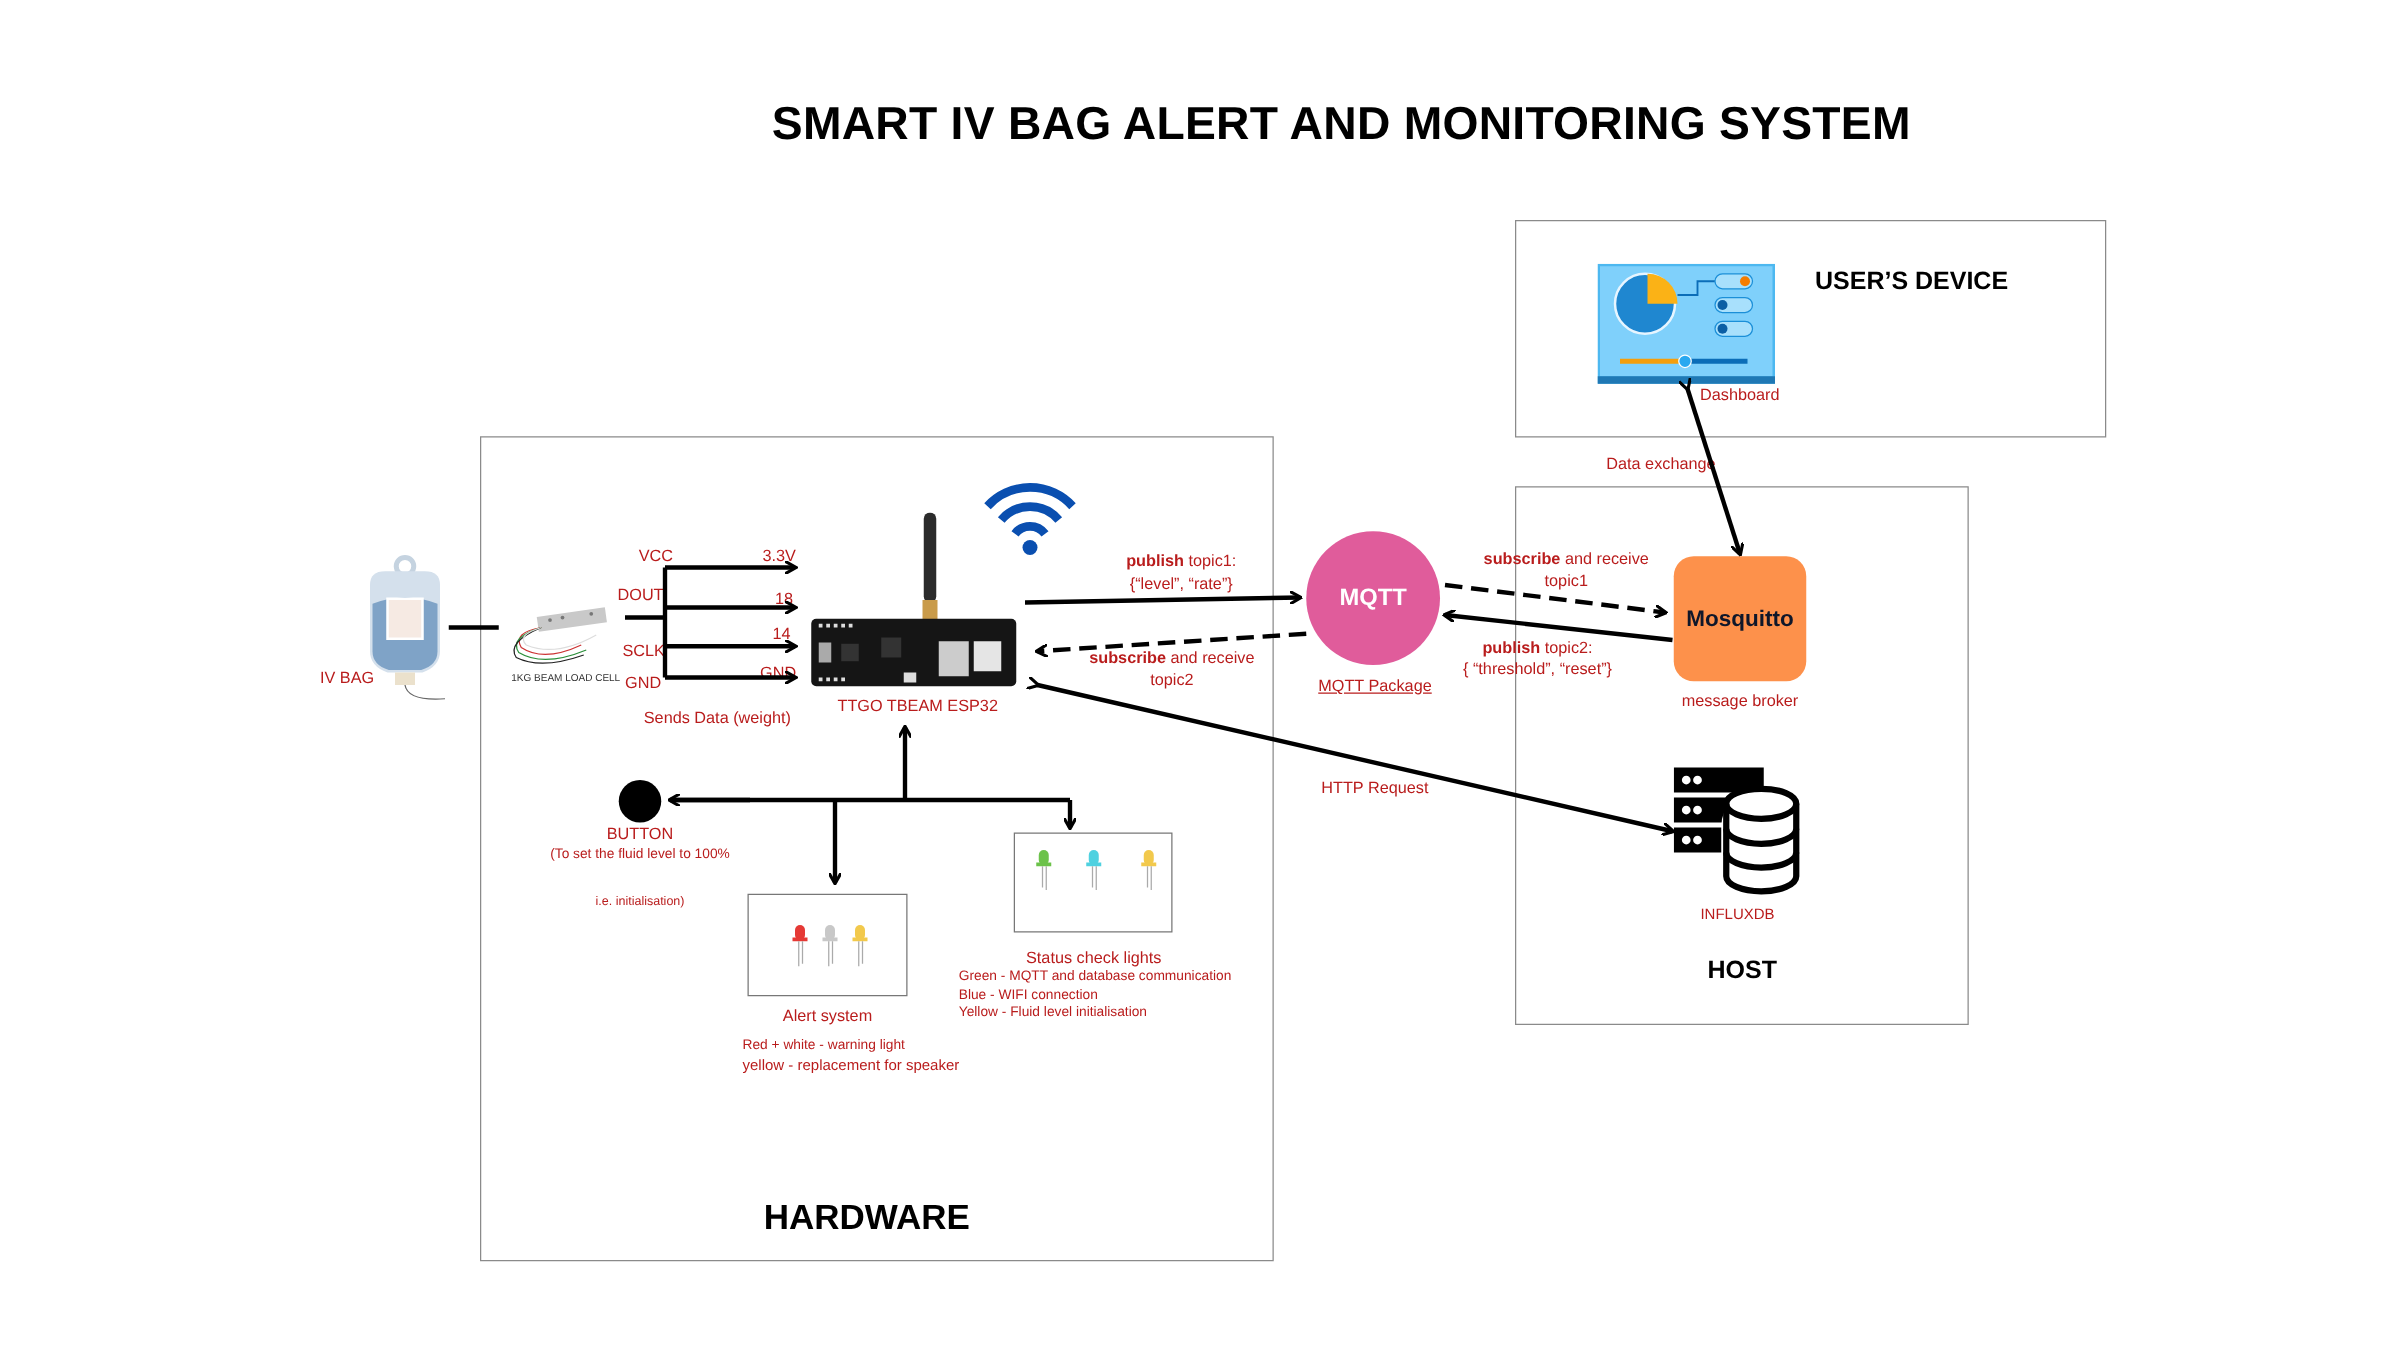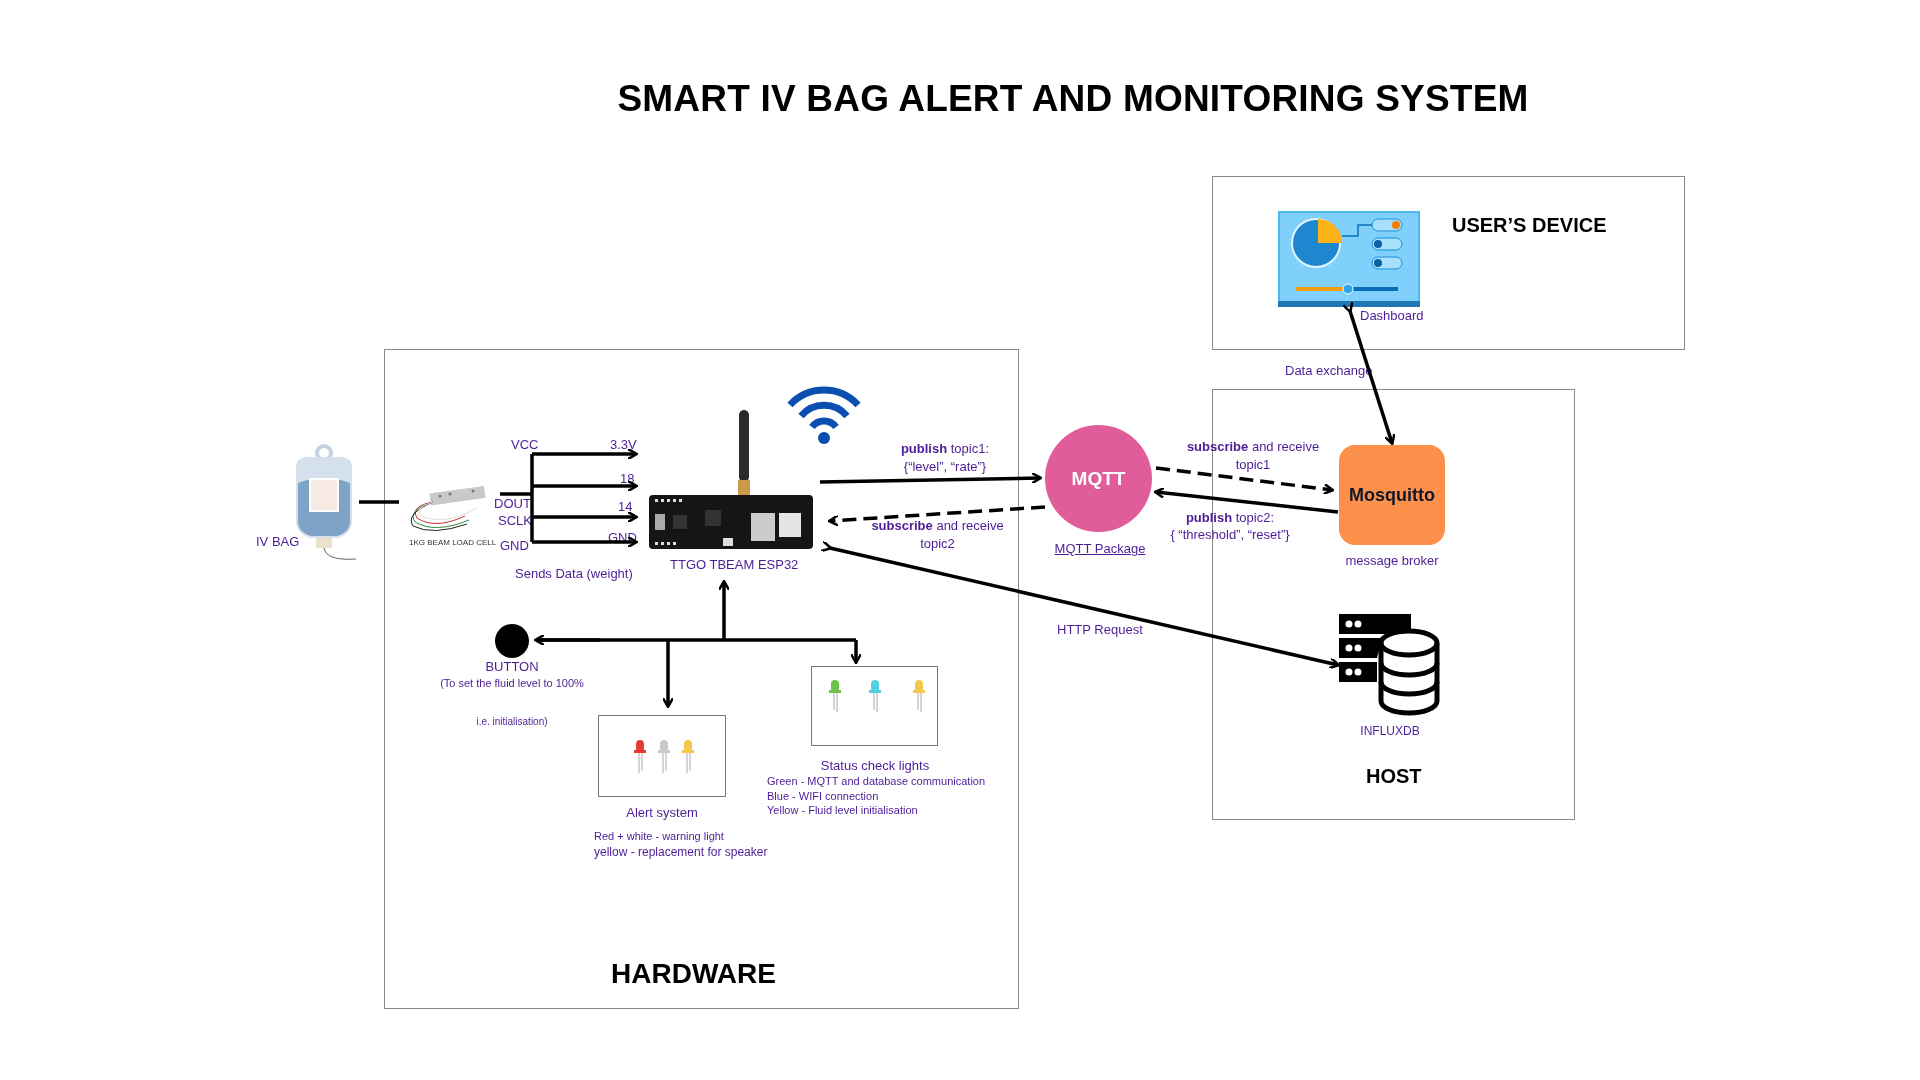--- a/index.html
+++ b/index.html
@@ -2,21 +2,21 @@
 <html><head>
 <meta charset="utf-8">
 <style>
   html, body { margin: 0; padding: 0; background: #ffffff; }
   body { width: 1920px; height: 1080px; position: relative; overflow: hidden;
          font-family: "Liberation Sans", sans-serif; color: #111; }
   .abs { position: absolute; }
   .title { left: 0; width: 2146px; top: 78px; text-align: center; font-size: 37px; font-weight: bold; color: #000; letter-spacing: 0.2px; }
   .panel { border: 1.5px solid #8a8a8a; background: transparent; box-sizing: border-box; }
   .panel-title { font-weight: bold; color: #000; }
-  .lbl { font-size: 14px; color: #4c1d95; white-space: nowrap; }
+  .lbl { font-size: 14px; color: #b91c1c; white-space: nowrap; }
   .small { font-size: 12px; }
   .tiny { font-size: 8px; color: #333; }
   .center { text-align: center; }
   .mqtt-circle { border-radius: 50%; background: #e05c9b; color: #fff; font-weight: bold; font-size: 19px;
                  display: flex; align-items: center; justify-content: center; }
   .mosq { border-radius: 16px; background: #fd914b; color: #0f172a; font-weight: bold; font-size: 18px;
           display: flex; align-items: center; justify-content: center; }
   .ledbox { border: 1.5px solid #777; background: #fff; box-sizing: border-box; }
   svg.overlay { position: absolute; left: 0; top: 0; pointer-events: none; }
   b { font-weight: bold; }
@@ -51,21 +51,21 @@
     <circle cx="45" cy="16" r="1.5" fill="#777"></circle>
     <circle cx="68" cy="13" r="1.5" fill="#777"></circle>
   <path d="M28 24 Q5 28 12 40 Q30 52 60 38" fill="none" stroke="#c33" stroke-width="1"></path>
   <path d="M28 24 Q2 32 10 44 Q30 56 64 42" fill="none" stroke="#2a8f3a" stroke-width="1"></path>
   <path d="M28 24 Q0 36 8 48 Q28 58 62 46" fill="none" stroke="#222" stroke-width="1"></path>
   <path d="M28 24 Q8 30 16 38 Q40 48 72 30" fill="none" stroke="#ddd" stroke-width="1"></path>
 </svg>
 <div class="abs tiny" style="left:409px;top:538px;">1KG BEAM LOAD CELL</div>
 
 <div class="abs lbl" style="left:511px;top:437px;font-size:13px;">VCC</div>
-<div class="abs lbl" style="left:494px;top:496px;font-size:13px;">DOUT</div>
+<div class="abs lbl" style="left:494px;top:468px;font-size:13px;">DOUT</div>
 <div class="abs lbl" style="left:498px;top:513px;font-size:13px;">SCLK</div>
 <div class="abs lbl" style="left:500px;top:538px;font-size:13px;">GND</div>
 
 <div class="abs lbl" style="left:610px;top:437px;font-size:13px;">3.3V</div>
 <div class="abs lbl" style="left:620px;top:471px;font-size:13px;">18</div>
 <div class="abs lbl" style="left:618px;top:499px;font-size:13px;">14</div>
 <div class="abs lbl" style="left:608px;top:530px;font-size:13px;">GND</div>
 
 <div class="abs lbl" style="left:515px;top:566px;font-size:13px;">Sends Data (weight)</div>
 

